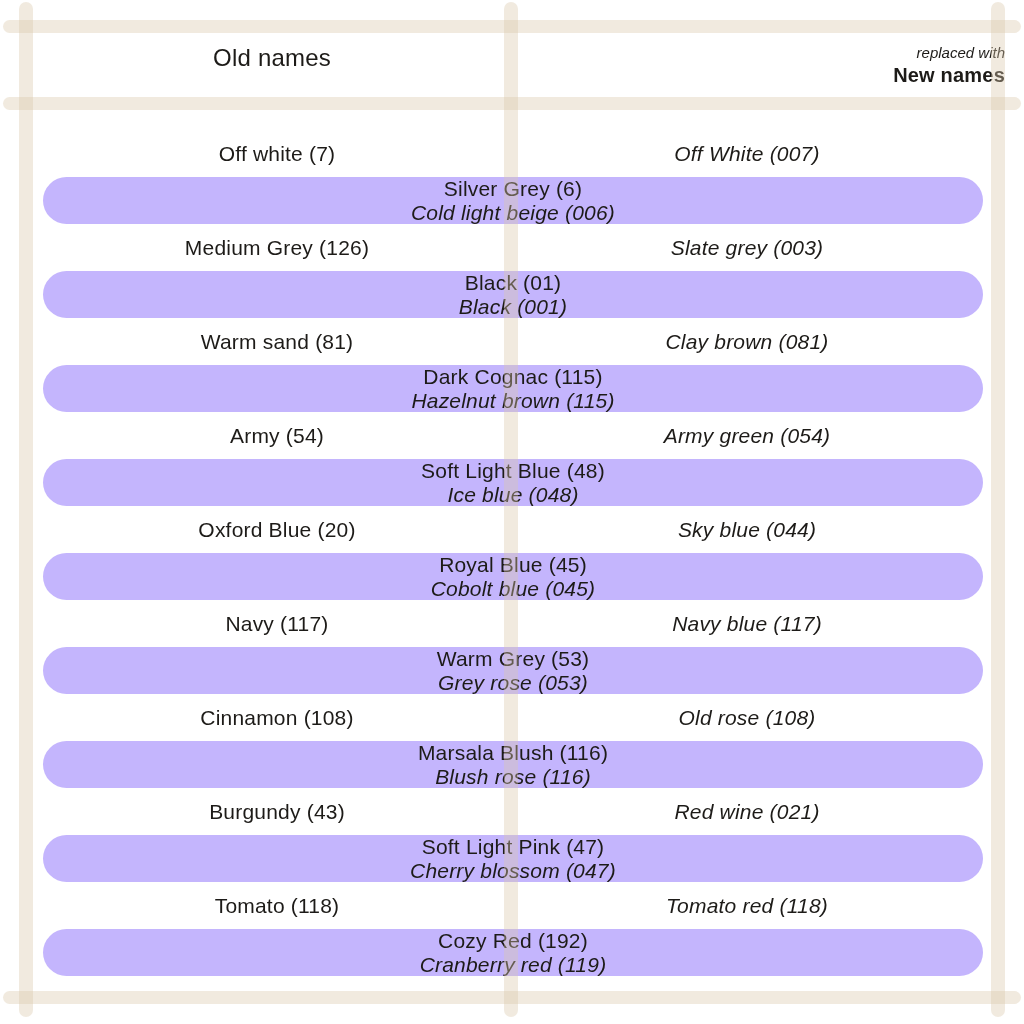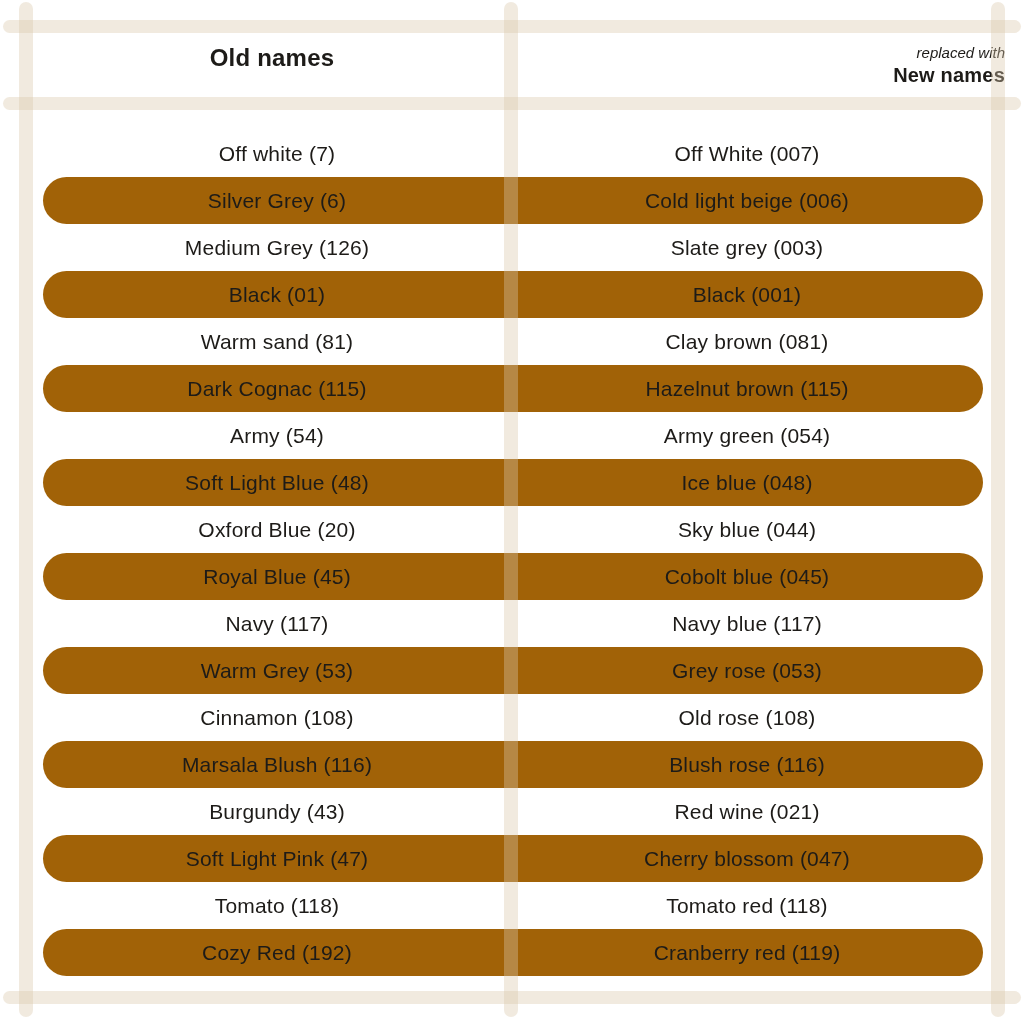--- a/index.html
+++ b/index.html
@@ -10,39 +10,39 @@
     background: #ffffff;
     overflow: hidden;
     font-family: "Liberation Sans", sans-serif;
     color: #1d1b18;
   }
 
   
   .header-old {
     position: absolute; left: 33px; top: 33px; width: 478px; height: 50px;
     display: flex; align-items: center; justify-content: center;
-    font-size: 24px; font-weight: bold; letter-spacing: 0.2px;
+    font-size: 24px; font-weight: normal; letter-spacing: 0.2px;
   }
   .header-new {
     position: absolute; left: 511px; top: 33px; width: 494px; height: 64px;
     display: flex; flex-direction: column; align-items: flex-end; justify-content: center;
   }
   .replaced-with { font-style: italic; font-size: 15px; margin-bottom: 3px; }
   .new-names { font-size: 20px; font-weight: bold; letter-spacing: 0.2px; }
 
   
   .rows { position: absolute; left: 43px; top: 130px; width: 940px; z-index: 1; }
   .row { height: 47px; display: flex; align-items: center; }
-  .row.stripe { background: #a16207; border-radius: 24px; }
+  .row.stripe { background: #c4b5fd; border-radius: 24px; flex-direction: column; }
   .cell {
     font-size: 21px; text-align: center; letter-spacing: 0.2px;
     white-space: nowrap;
   }
   .cell.old { width: 468px; }
-  .cell.new { flex: 1; }
+  .cell.new { flex: 1; font-style: italic; }
 
   
   .bar {
     position: absolute;
     background: rgba(218, 201, 172, 0.38);
     border-radius: 8px;
     z-index: 2;
     pointer-events: none;
   }
   .bar.v { width: 14px; top: 2px; height: 1015px; }

